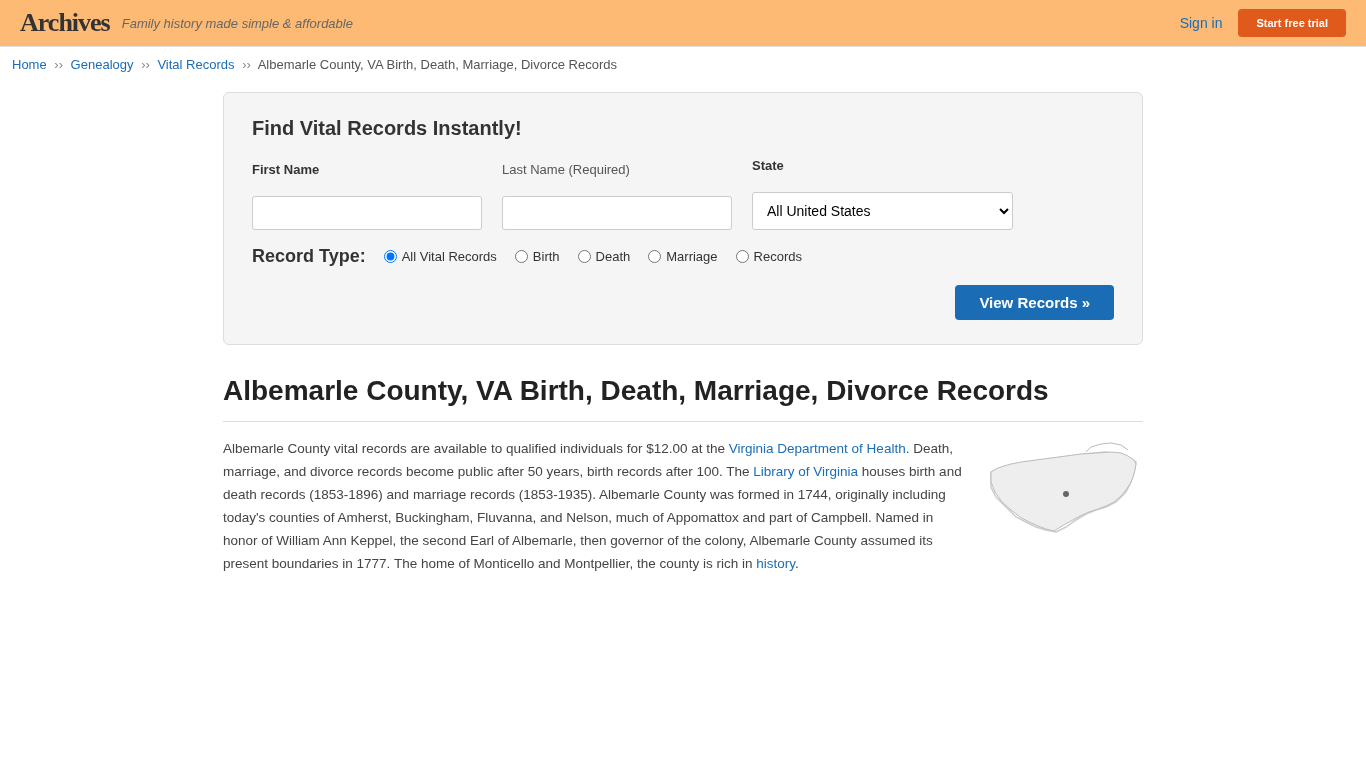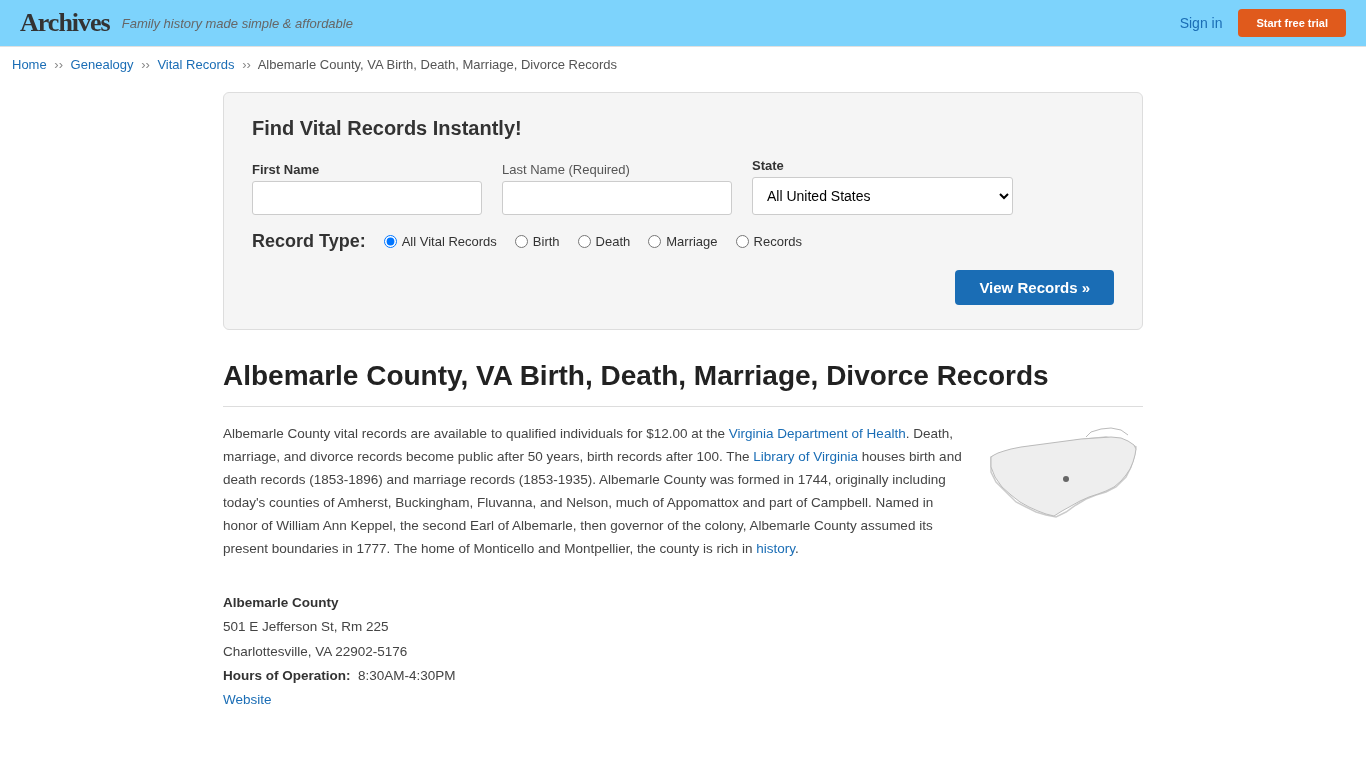--- a/index.html
+++ b/index.html
@@ -1,20 +1,20 @@
 <!DOCTYPE html>
 <html><head>
   <meta charset="utf-8">
   <style>
     * { box-sizing: border-box; margin: 0; padding: 0; }
     body { font-family: Arial, sans-serif; font-size: 14px; color: #333; background: #fff; }
 
     
     #header {
-      background: #7dd3fc;
+      background: #fdba74;
       border-bottom: 1px solid #e0e0e0;
       padding: 8px 20px;
       display: flex;
       align-items: center;
       justify-content: space-between;
     }
     #header-left {
       display: flex;
       align-items: center;
       gap: 12px;
@@ -84,21 +84,21 @@
     }
     #search-fields {
       display: flex;
       gap: 20px;
       align-items: flex-end;
       flex-wrap: wrap;
     }
     .field-group {
       display: flex;
       flex-direction: column;
-      gap: 4px;
+      gap: 19px;
     }
     .field-group label {
       font-size: 13px;
       font-weight: bold;
       color: #333;
     }
     .field-group label span {
       font-weight: normal;
       color: #555;
     }
@@ -305,24 +305,14 @@
         <polyline points="5,30 8,28 12,26 18,24 25,22 35,20 50,18 65,16 80,14 95,12 110,11 125,10 135,11 142,14 148,18 150,22 149,28 147,35 144,42 140,48 135,54 128,60 120,64 112,67 103,70 94,74 85,79 76,84 68,89 60,87 52,84 43,80 34,75 25,68 16,60 9,50 5,40 5,30" fill="#eee" stroke="#bbb" stroke-width="1"></polyline>
 
         <circle cx="80" cy="52" r="3" fill="#666"></circle>
 
         <line x1="100" y1="10" x2="105" y2="5" stroke="#bbb" stroke-width="1"></line>
         <polyline points="105,5 115,2 125,1 135,3 142,8" fill="none" stroke="#bbb" stroke-width="1"></polyline>
       </svg>
     </div>
   </div>
 
-  <div id="recorder-info">
-    <p><span class="bold">Albemarle County</span></p>
-    <p>501 E Jefferson St, Rm 225</p>
-    <p>Charlottesville, VA 22902-5176</p>
-    <p>
-      <span class="bold">Hours of Operation:</span>
-      &nbsp;<span>8:30AM-4:30PM</span>
-    </p>
-    <p><a href="#">Website</a></p>
-  </div>
 
 </div>
 
 </body></html>

